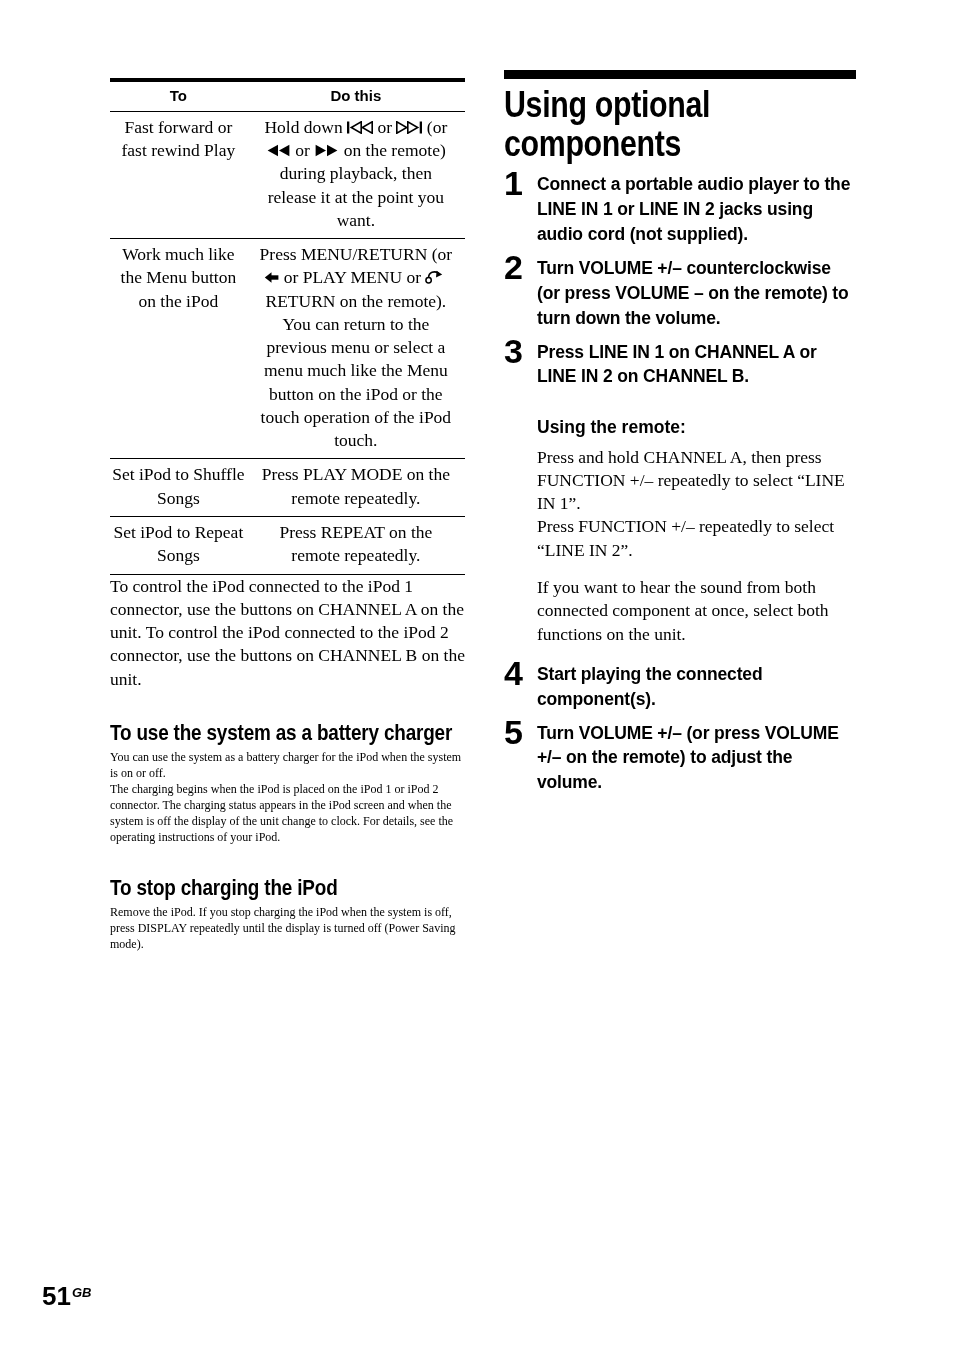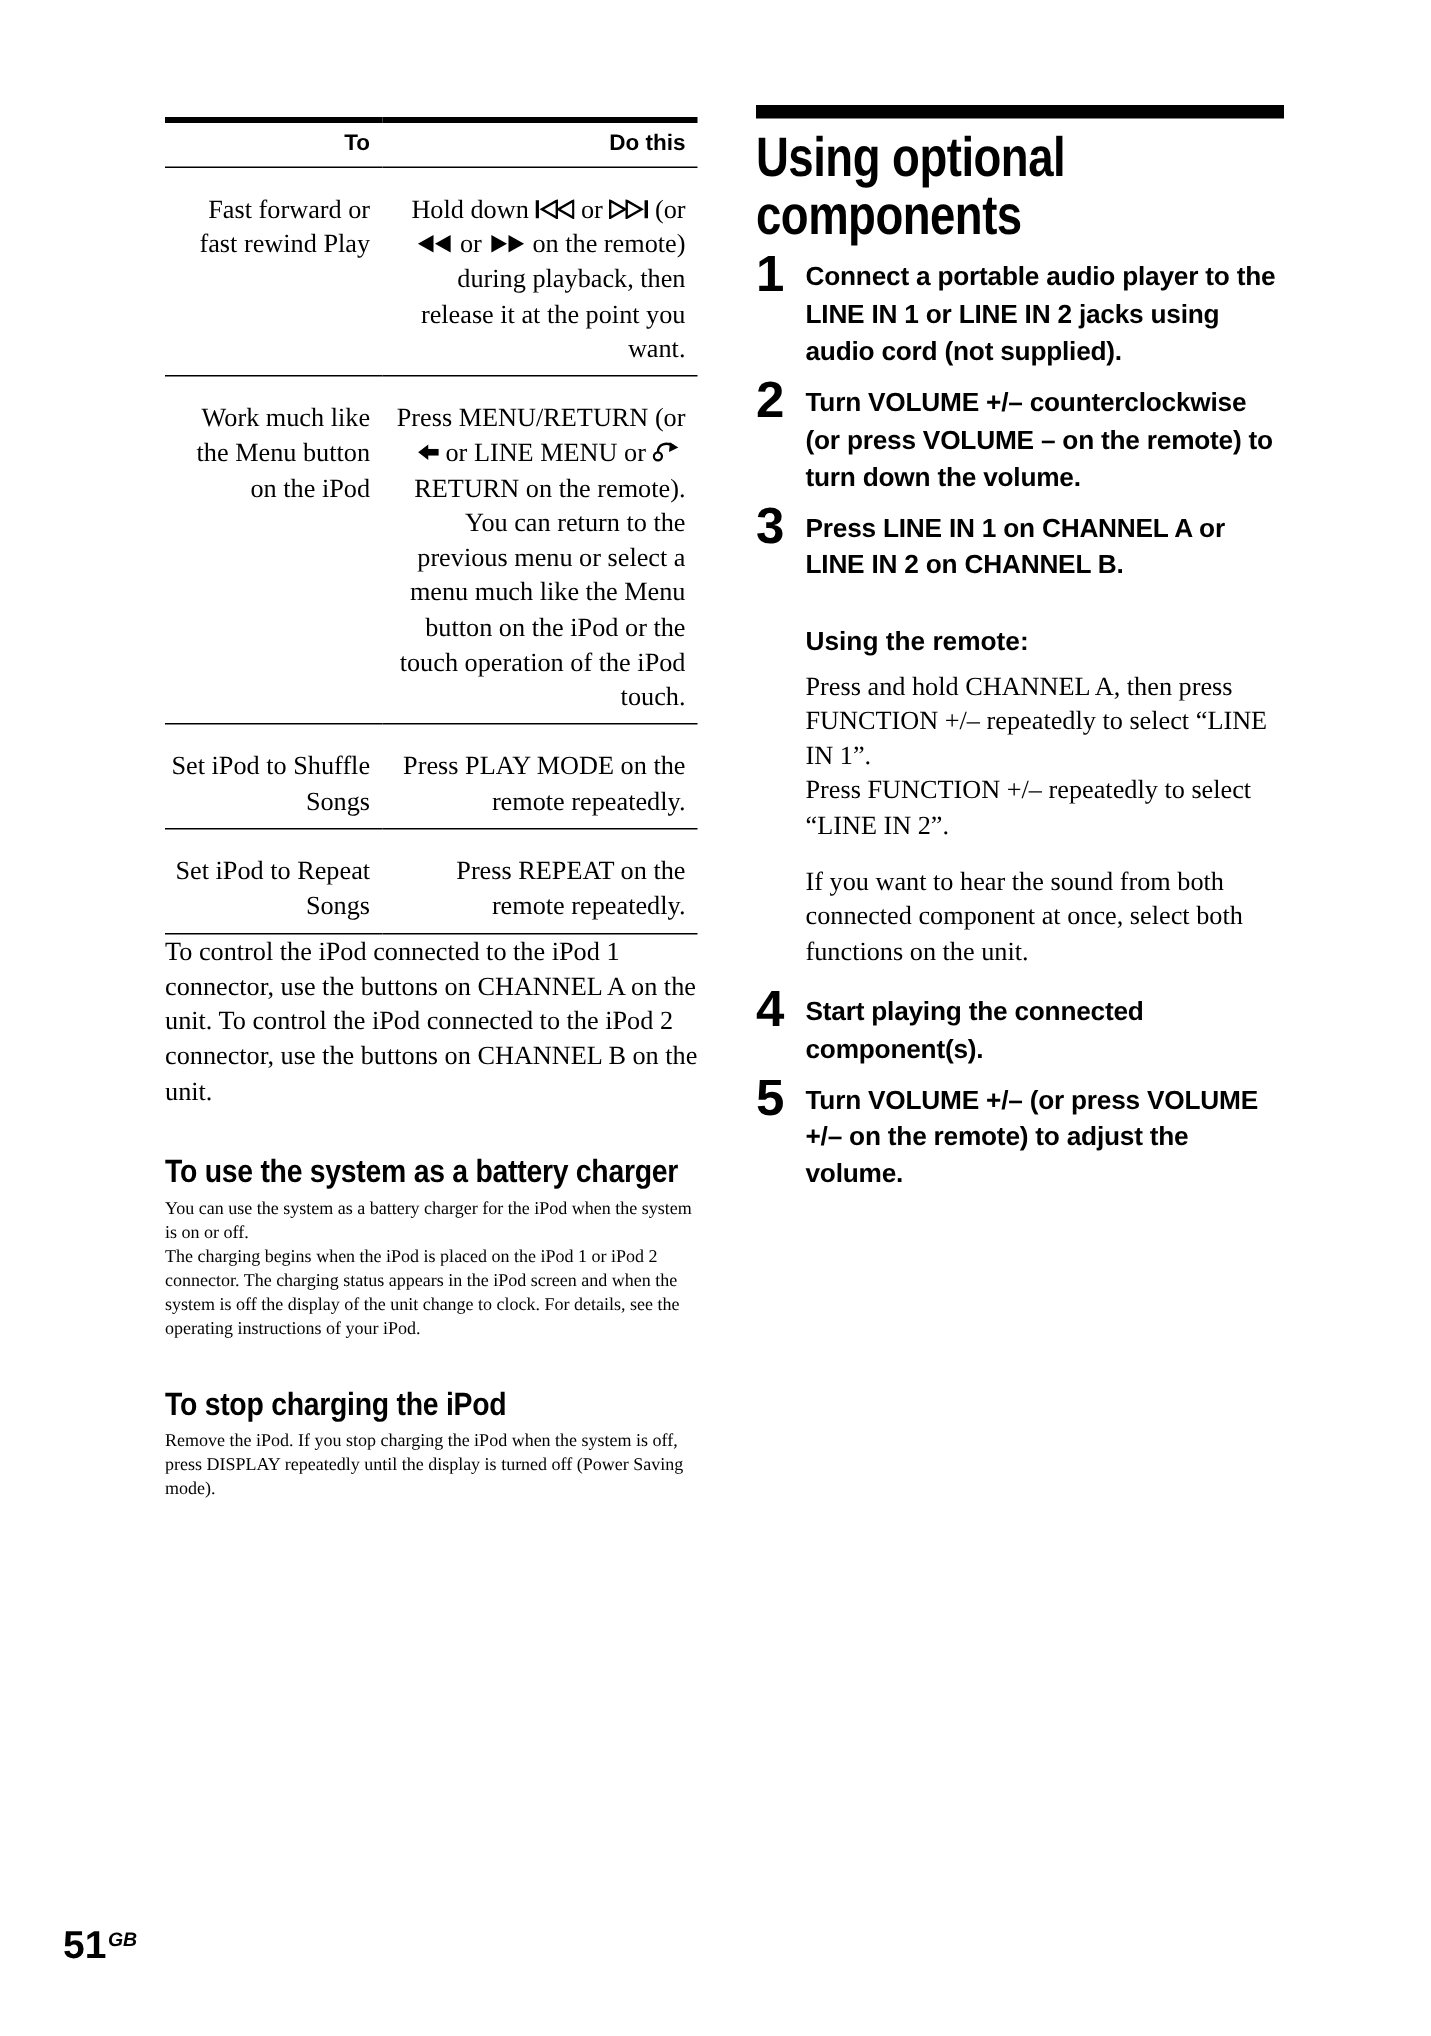--- a/index.html
+++ b/index.html
@@ -37,38 +37,38 @@
 
   
   .ipod-table {
     width: 100%;
     border-collapse: collapse;
     border-top: 4px solid #000;
     border-bottom: 1.5px solid #000;
   }
   .ipod-table th,
   .ipod-table td {
-    text-align: right;
+    text-align: center;
     vertical-align: top;
     padding: 2px 8px 6px 0;
     margin-top: 19px;
   }
   .ipod-table thead th {
     font-family: "Liberation Sans", "DejaVu Sans", sans-serif;
     font-weight: bold;
     font-size: 15px;
     line-height: 1.25;
     padding-top: 5px;
     padding-bottom: 5px;
     border-bottom: 1.5px solid #000;
   }
   .ipod-table tbody td {
     font-size: 17.5px;
     line-height: 1.33;
-    padding-top: 16px;
+    padding-top: 4px;
     padding-bottom: 6px;
   }
   .ipod-table tbody tr + tr td {
     border-top: 1.5px solid #000;
   }
   .col-to   { width: 145px; }
   .col-do   { width: 210px; }
   .ipod-table td.col-do, .ipod-table th.col-do { padding-left: 0; }
 
   
@@ -217,21 +217,21 @@
                   <path d="M1.6 0.7 L1.6 12.3 L12 6.5 Z" fill="#000"></path>
                   <path d="M13 0.7 L13 12.3 L23.4 6.5 Z" fill="#000"></path>
                 </svg></span><span> on the remote) during playback, then release it at the point you want.</span></td>
         </tr>
 
         <tr>
           <td class="col-to">Work much like the Menu button on the iPod</td>
           <td class="col-do"><span>Press MENU/RETURN (or </span><span class="sym"><svg width="15" height="13" viewBox="0 0 15 13">
                   <path d="M7.5 1.3 L7.5 11.7 L0.8 6.5 Z" fill="#000"></path>
                   <rect x="6.8" y="4.3" width="7.6" height="4.4" fill="#000"></rect>
-                </svg></span><span> or LINE MENU or </span><span class="sym"><svg width="22" height="14" viewBox="0 0 22 14">
+                </svg></span><span> or PLAY MENU or </span><span class="sym"><svg width="22" height="14" viewBox="0 0 22 14">
                   <circle cx="3.6" cy="10.2" r="2.7" fill="none" stroke="#000" stroke-width="1.5"></circle>
                   <path d="M3.6 7.5 C3.6 2.0 9.5 0.6 13.6 3.2" fill="none" stroke="#000" stroke-width="1.6"></path>
                   <path d="M11.6 0.8 L17.2 4.4 L11.0 7.4 Z" fill="#000"></path>
                 </svg></span><span> RETURN on the remote). You can return to the previous menu or select a menu much like the Menu button on the iPod or the touch operation of the iPod touch.</span></td>
         </tr>
 
         <tr>
           <td class="col-to">Set iPod to Shuffle Songs</td>
           <td class="col-do">Press PLAY MODE on the remote repeatedly.</td>
         </tr>

